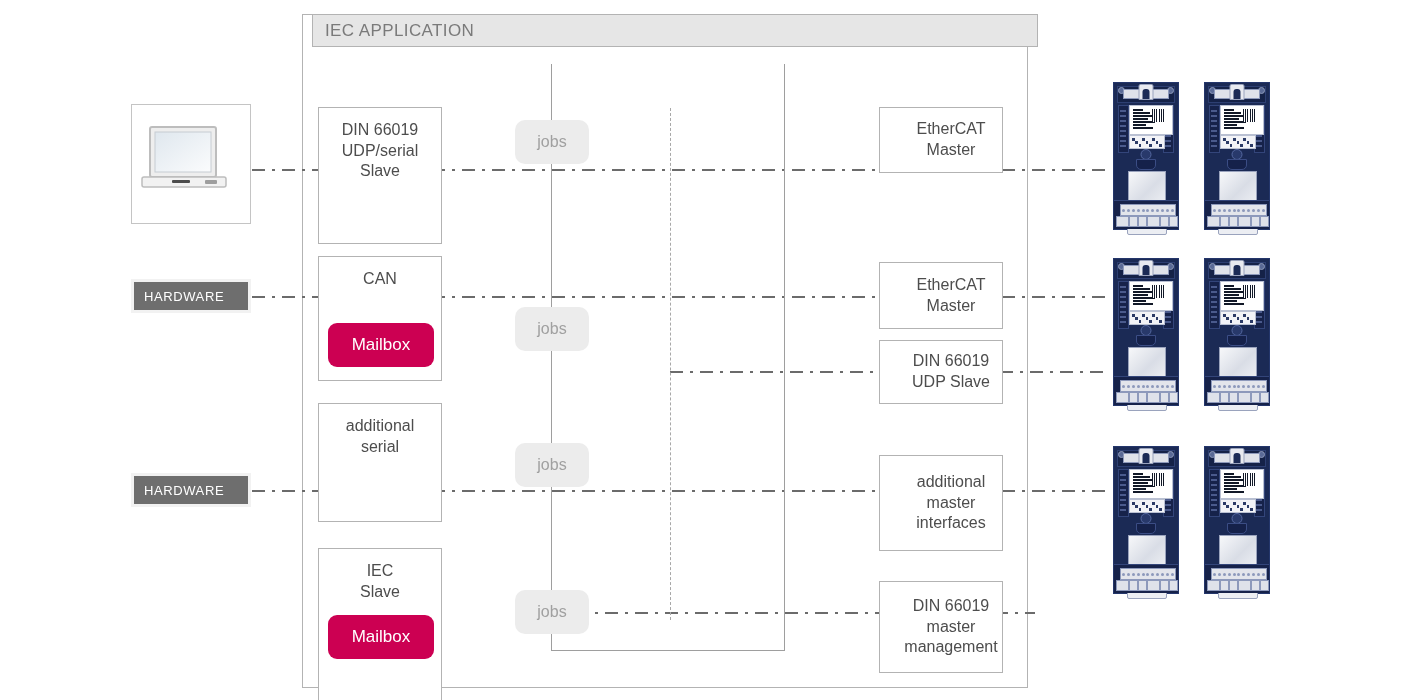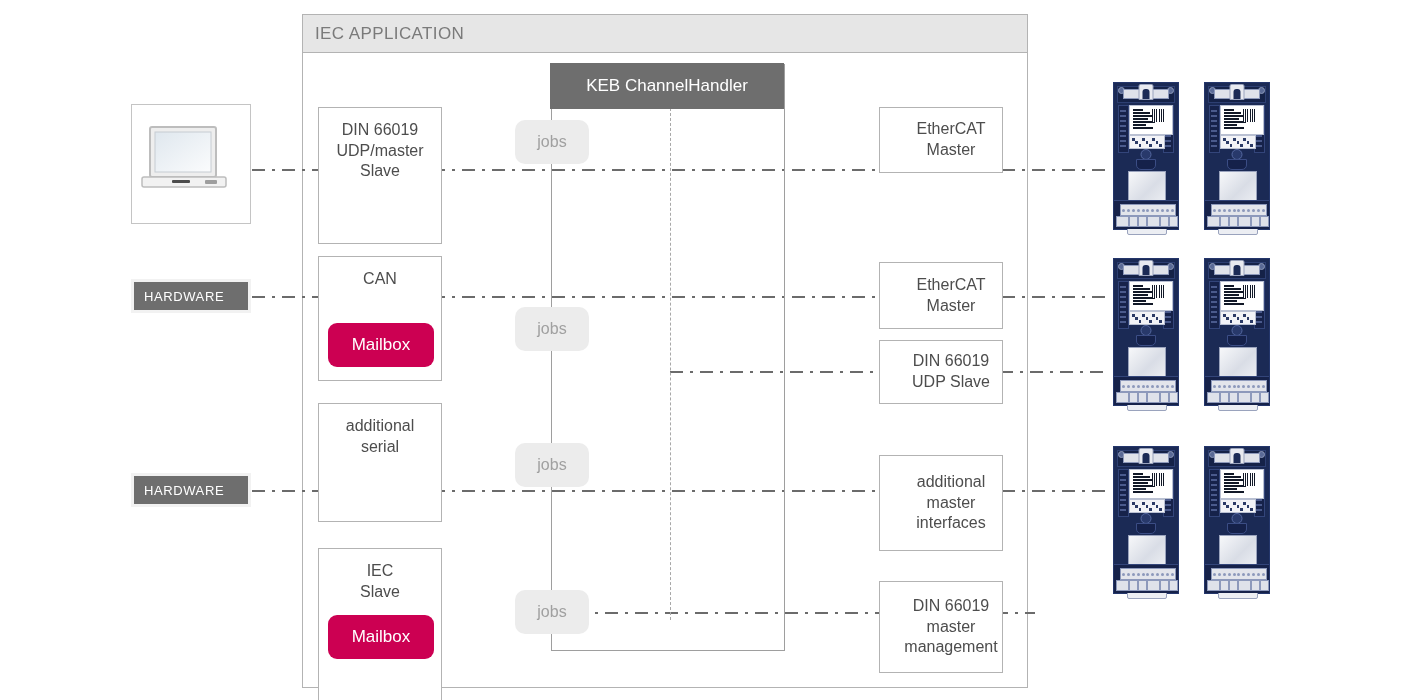--- a/index.html
+++ b/index.html
@@ -20,21 +20,21 @@
   .abs{position:absolute;box-sizing:border-box;}
 
   
   .app-frame{
     left:302px; top:14px; width:726px; height:674px;
     border:1px solid #b3b3b3;
     background:#ffffff;
     z-index:1;
   }
   .app-title-bar{
-    left:302px; top:14px; width:726px; height:39px;
+    left:312px; top:14px; width:726px; height:33px;
     background:#e6e6e6;
     border:1px solid #b3b3b3;
     display:flex;align-items:center;
     padding-left:12px;
     z-index:3;
   }
   .app-title-bar span{
     font-size:17px;
     letter-spacing:.4px;
     color:#7a7a7a;
@@ -282,27 +282,24 @@
   <div class="abs hline dashdot" style="left:515px;top:612px;width:520px;"></div>
 
   <div class="abs app-frame"></div>
   <div class="abs app-title-bar">
     <span>IEC APPLICATION</span>
   </div>
 
   <div class="abs ch-frame"></div>
   <div class="abs ch-rail"></div>
   <div class="abs ch-dashed"></div>
-  <div class="abs ch-header">
-    <span>KEB ChannelHandler</span>
-  </div>
 
   <div class="abs lbox" style="top:107px;height:137px;">
     <div class="ltxt">DIN 66019</div>
-    <div class="ltxt">UDP/master</div>
+    <div class="ltxt">UDP/serial</div>
     <div class="ltxt">Slave</div>
   </div>
 
   <div class="abs lbox" style="top:256px;height:125px;">
     <div class="ltxt">CAN</div>
     <div class="abs mailbox" style="left:9px;top:66px;background:#cc0052;">
       <span>Mailbox</span>
     </div>
   </div>
 

